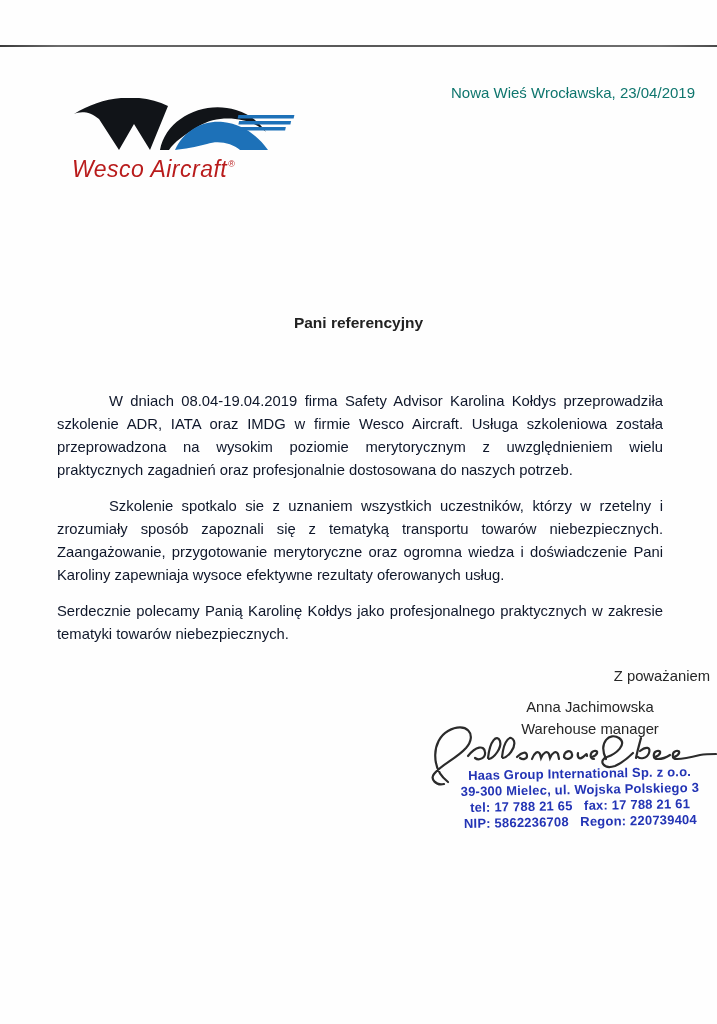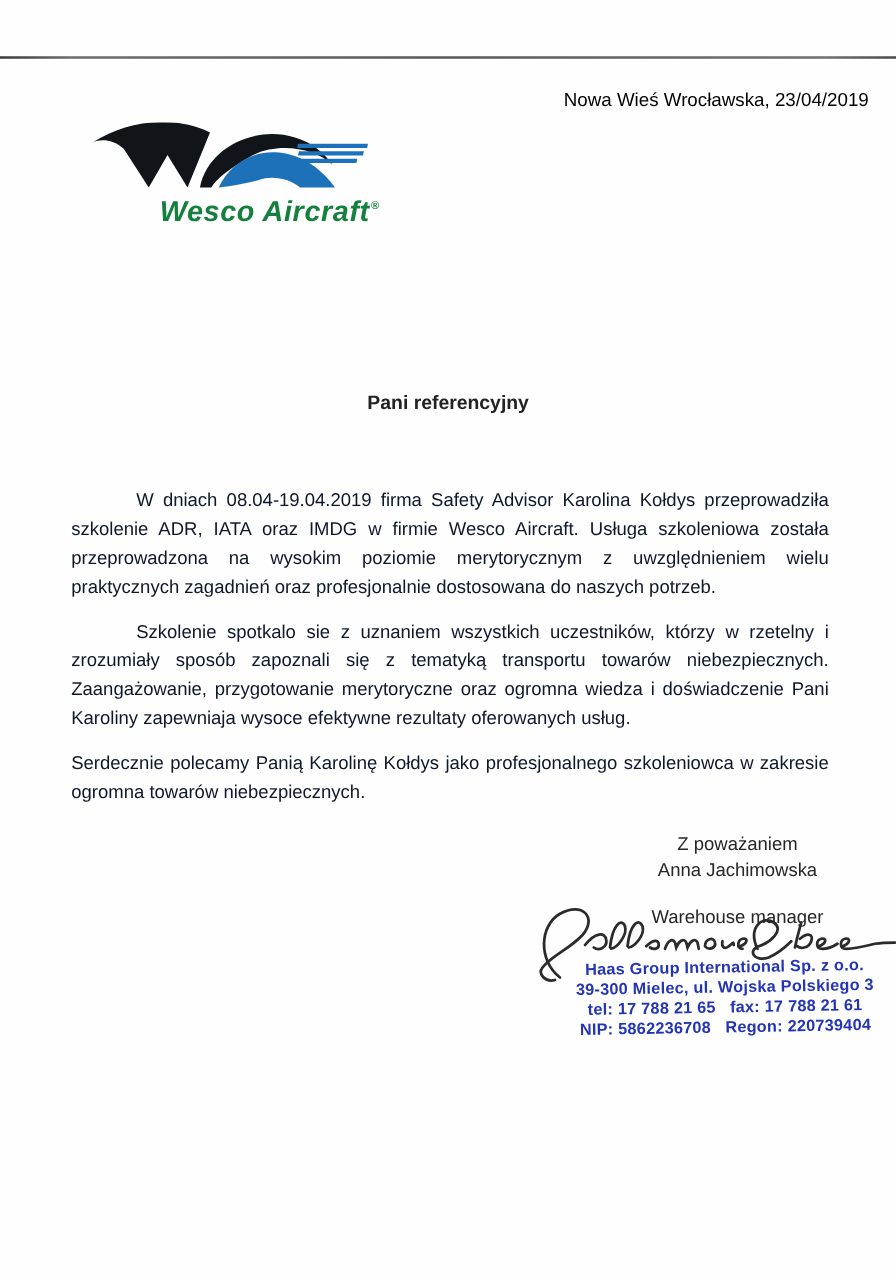--- a/index.html
+++ b/index.html
@@ -20,41 +20,40 @@
   .scan-line {
     position: absolute;
     top: 45px;
     left: 0;
     width: 100%;
     height: 2px;
     background: linear-gradient(90deg, #3a3a3a, #6b6b6b 8%, #585858 50%, #6f6f6f 92%, #4a4a4a);
   }
   .date-line {
     position: absolute;
-    top: 72px;
+    top: 84px;
     right: 22px;
     font-size: 15px;
-    color: #000000;
+    color: #0f766e;
   }
   .logo {
     position: absolute;
     top: 98px;
     left: 72px;
     width: 232px;
   }
   .logo-mark { display: block; }
   .logo-text {
     margin-top: 2px;
     font-size: 23px;
-    font-weight: bold;
+    font-weight: normal;
     font-style: italic;
-    color: #15803d;
+    color: #b91c1c;
     letter-spacing: 0.5px;
     white-space: nowrap;
-    text-align: right;
   }
   .logo-reg {
     font-size: 9px;
     font-style: normal;
     vertical-align: 10px;
     margin-left: 1px;
   }
   .title {
     position: absolute;
     top: 314px;
@@ -79,22 +78,22 @@
   .body-text p.indent { text-indent: 52px; }
   .closing {
     position: absolute;
     top: 668px;
     left: 470px;
     width: 240px;
     text-align: center;
     font-size: 14.8px;
     color: #262626;
   }
-  .closing .valediction { margin-bottom: 5px; }
-  .closing .name { margin-bottom: 21px; }
+  .closing .valediction { margin-bottom: 15px; text-align: right; }
+  .closing .name { margin-bottom: 6px; }
   .closing .role { }
   .signature {
     position: absolute;
     top: 712px;
     left: 422px;
     pointer-events: none;
   }
   .stamp {
     position: absolute;
     top: 766px;
@@ -134,21 +133,21 @@
       </g>
     </svg>
     <div class="logo-text"><span>Wesco Aircraft</span><span class="logo-reg">®</span></div>
   </div>
 
   <div class="title">Pani referencyjny</div>
 
   <div class="body-text">
     <p class="indent">W dniach 08.04-19.04.2019 firma Safety Advisor Karolina Kołdys przeprowadziła szkolenie ADR, IATA oraz IMDG w firmie Wesco Aircraft. Usługa szkoleniowa została przeprowadzona na wysokim poziomie merytorycznym z uwzględnieniem wielu praktycznych zagadnień oraz profesjonalnie dostosowana do naszych potrzeb.</p>
     <p class="indent">Szkolenie spotkalo sie z uznaniem wszystkich uczestników, którzy w rzetelny i zrozumiały sposób zapoznali się z tematyką transportu towarów niebezpiecznych. Zaangażowanie, przygotowanie merytoryczne oraz ogromna wiedza i doświadczenie Pani Karoliny zapewniaja wysoce efektywne rezultaty oferowanych usług.</p>
-    <p>Serdecznie polecamy Panią Karolinę Kołdys jako profesjonalnego szkoleniowca w zakresie ogromna towarów niebezpiecznych.</p>
+    <p>Serdecznie polecamy Panią Karolinę Kołdys jako profesjonalnego praktycznych w zakresie tematyki towarów niebezpiecznych.</p>
   </div>
 
   <div class="closing">
     <div class="valediction">Z poważaniem</div>
     <div class="name">Anna Jachimowska</div>
     <div class="role">Warehouse manager</div>
   </div>
 
   <svg class="signature" width="295" height="80" viewBox="0 0 295 80" xmlns="http://www.w3.org/2000/svg" fill="none" stroke="#2b2b2b" stroke-width="2.2" stroke-linecap="round">
 

